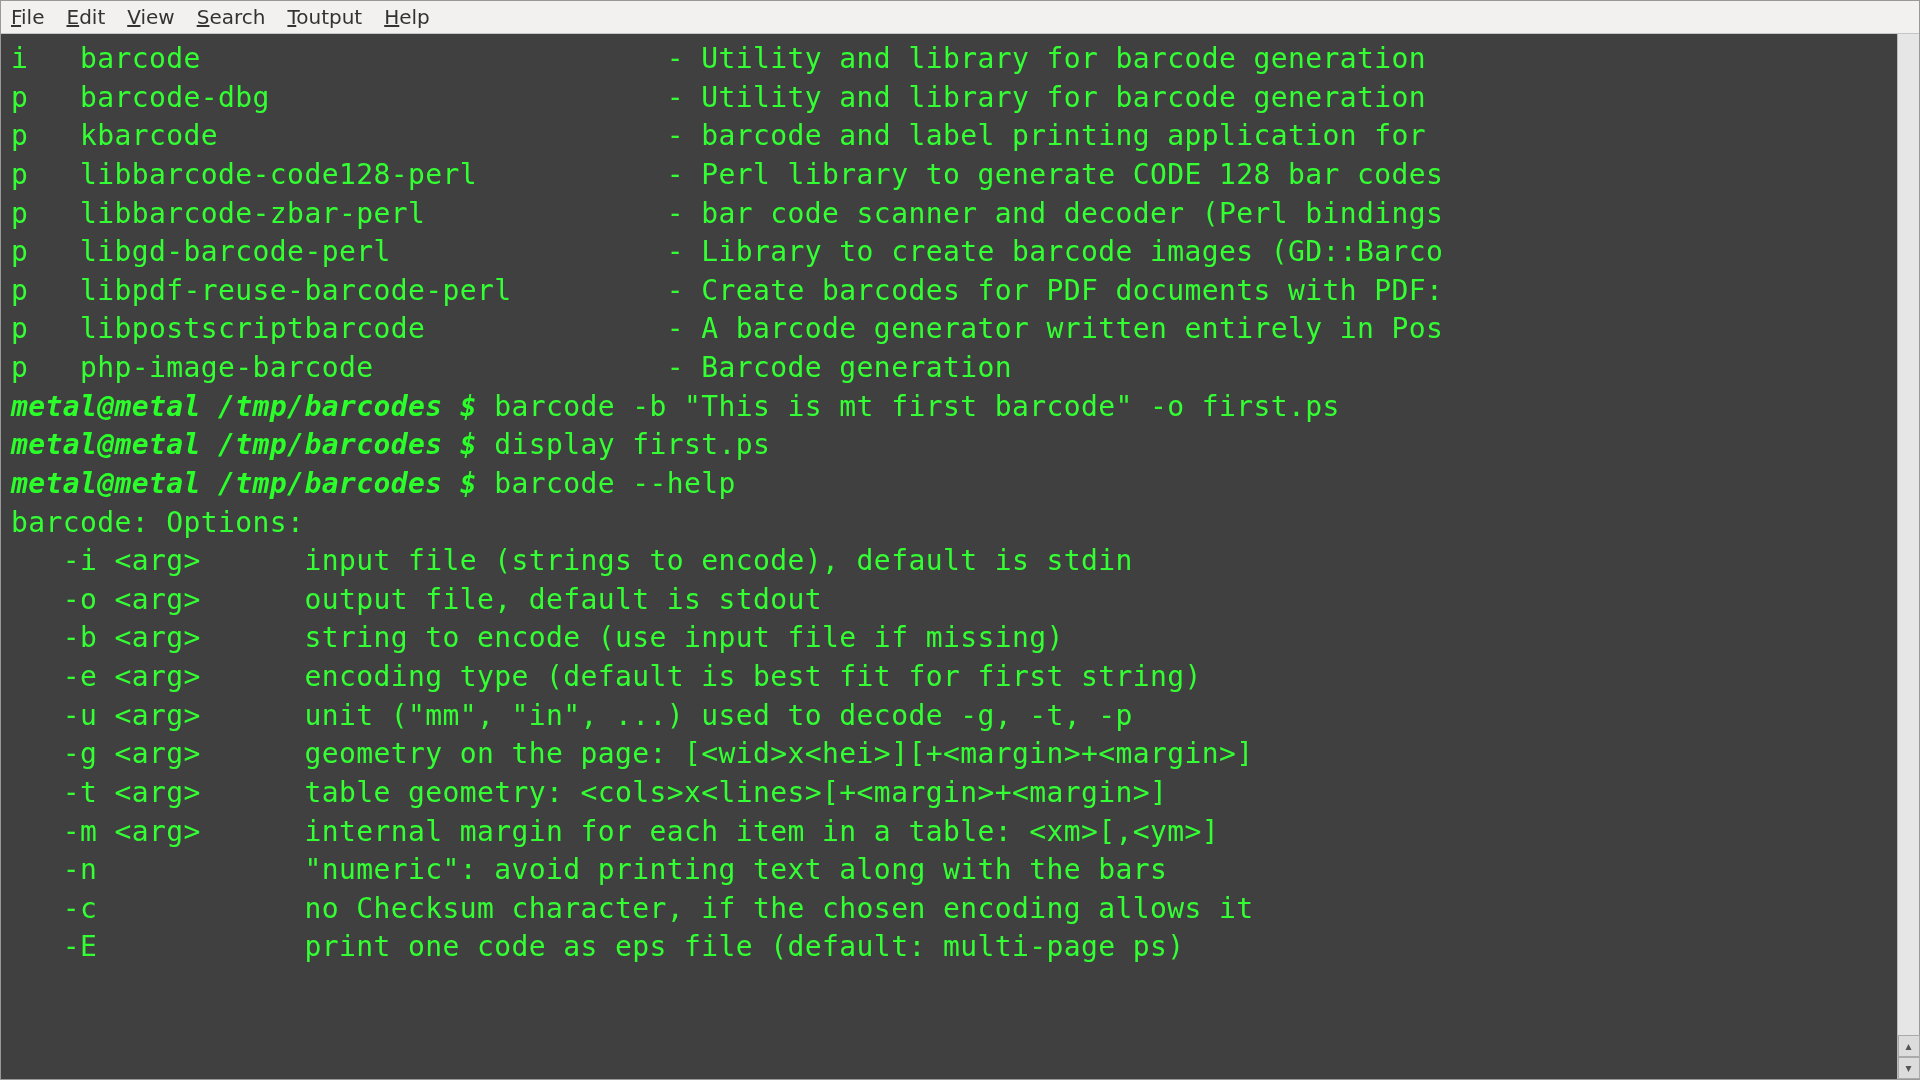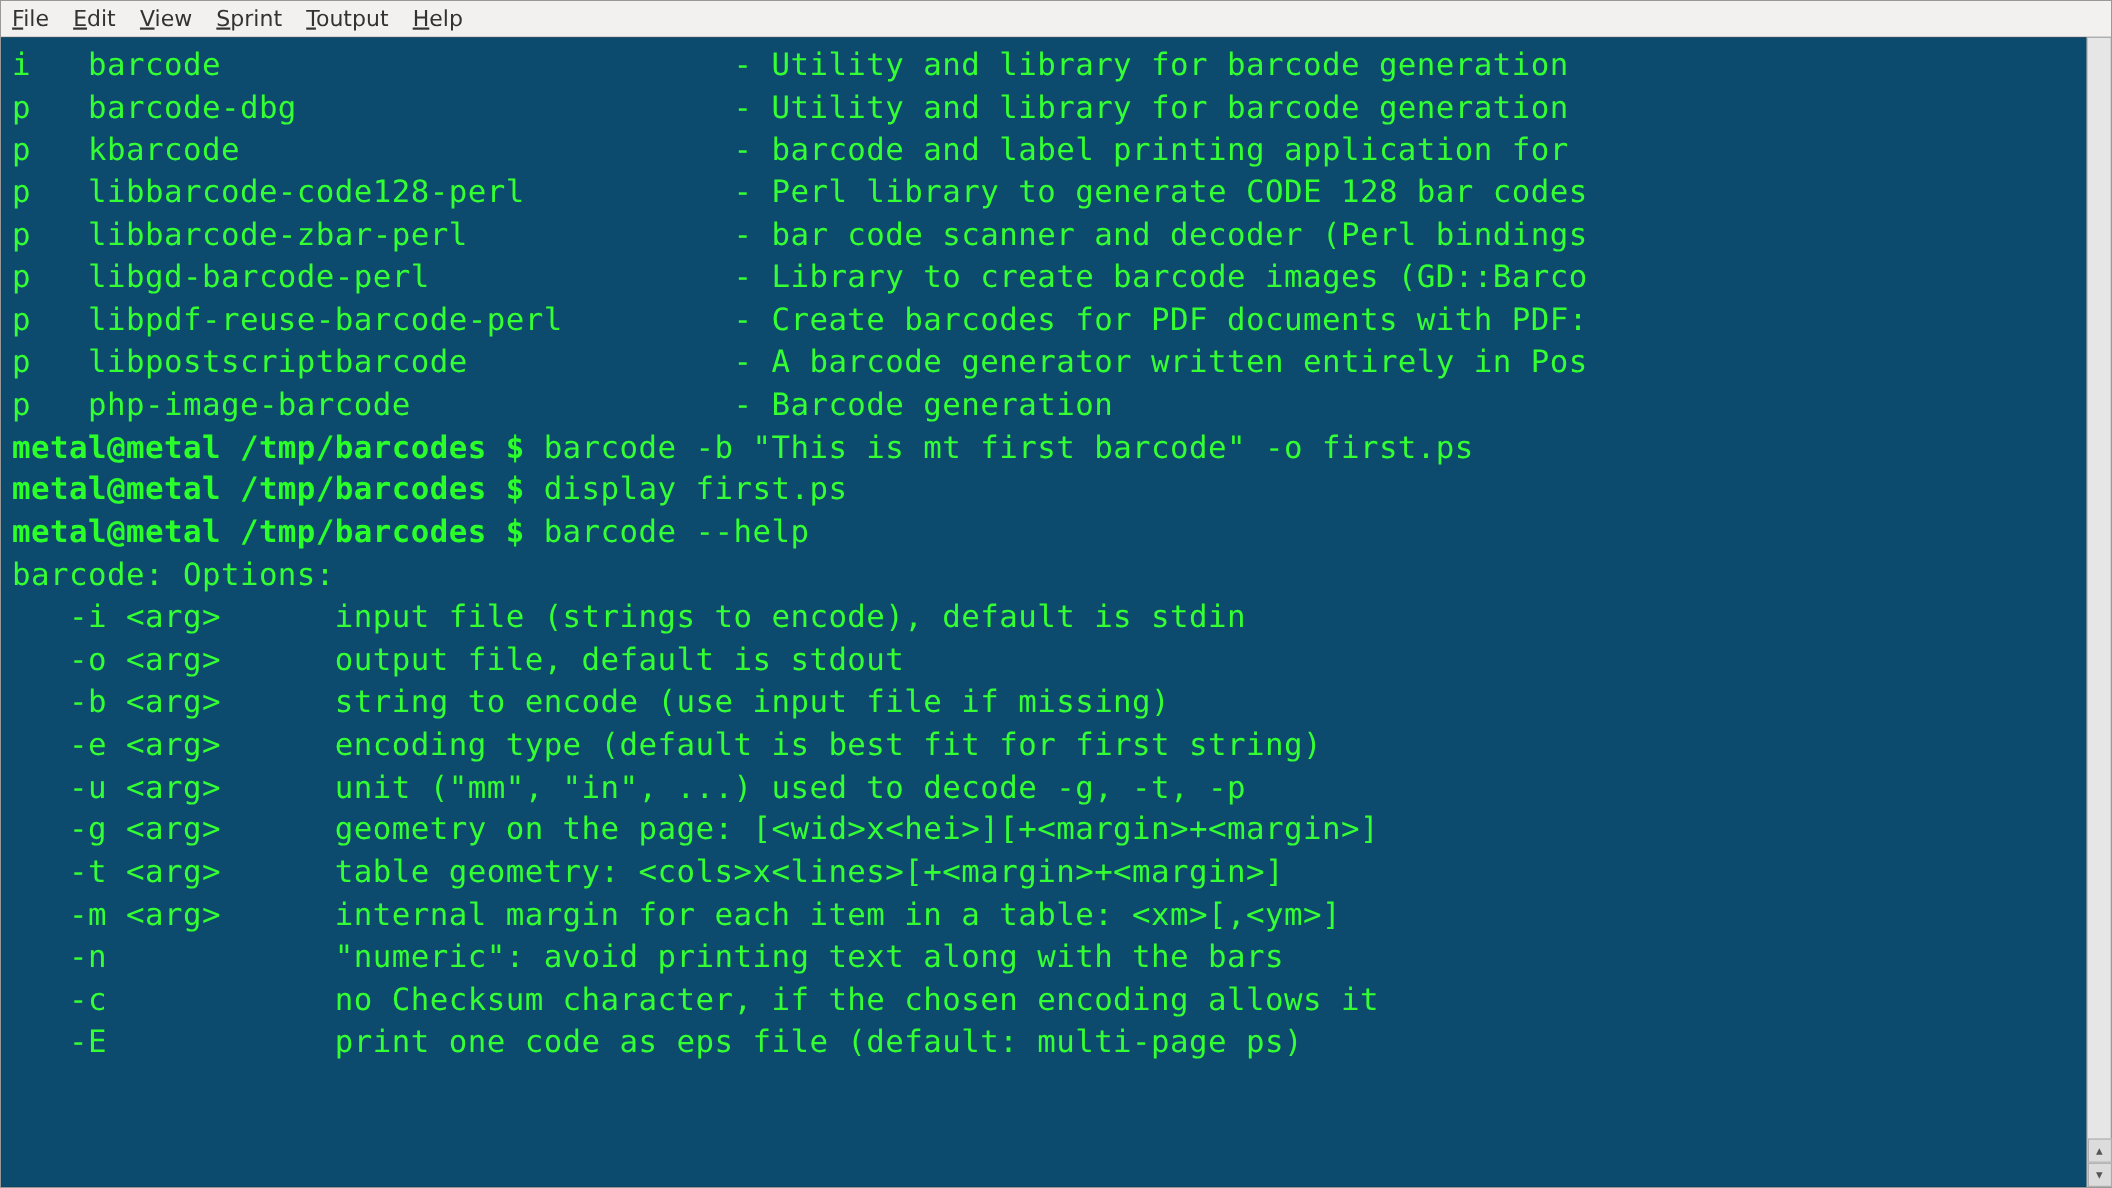--- a/index.html
+++ b/index.html
@@ -3,34 +3,34 @@
 <meta charset="utf-8">
 <style>
   * { margin: 0; padding: 0; box-sizing: border-box; }
   html, body { width: 1920px; height: 1080px; overflow: hidden; font-family: "DejaVu Sans Mono", "Liberation Mono", monospace; }
   body { background: #fff; }
   .window { display: flex; flex-direction: column; width: 100%; height: 100%; border: 1px solid #999; }
   .menubar { background: #f2f1f0; border-bottom: 1px solid #c6c6c6; padding: 4px 10px; display: flex; gap: 22px; font-family: "DejaVu Sans", "Liberation Sans", sans-serif; font-size: 20px; color: #333; }
   .menu-item { cursor: pointer; }
   .menu-item .ul { text-decoration: underline; }
   .terminal-wrap { flex: 1; display: flex; background: #000; position: relative; }
-  .terminal { flex: 1; background: #0c4a6e; color: #33ff33; font-size: 28px; line-height: 1.38; padding: 6px 10px 6px 10px; white-space: pre; overflow: hidden; font-weight: 500; letter-spacing: 0.4px; }
-  .bold { font-weight: 900; color: #2aff2a; }
+  .terminal { flex: 1; background: #404040; color: #33ff33; font-size: 28px; line-height: 1.38; padding: 6px 10px 6px 10px; white-space: pre; overflow: hidden; font-weight: 500; letter-spacing: 0.4px; }
+  .bold { font-weight: 900; color: #2aff2a; font-style: italic; }
   .scrollbar { width: 22px; background: #e6e6e6; border-left: 1px solid #bbb; display: flex; flex-direction: column; align-items: center; justify-content: flex-end; }
   .sb-btn { width: 22px; height: 22px; background: #dcdcdc; border: 1px solid #aaa; font-size: 12px; line-height: 20px; text-align: center; color: #555; cursor: pointer; font-family: sans-serif; }
 </style>
 </head>
 <body>
 
 <div class="window">
   <div class="menubar">
     <span class="menu-item"><span class="ul">F</span><span>ile</span></span>
     <span class="menu-item"><span class="ul">E</span><span>dit</span></span>
     <span class="menu-item"><span class="ul">V</span><span>iew</span></span>
-    <span class="menu-item"><span class="ul">S</span><span>print</span></span>
+    <span class="menu-item"><span class="ul">S</span><span>earch</span></span>
     <span class="menu-item"><span class="ul">T</span><span>output</span></span>
     <span class="menu-item"><span class="ul">H</span><span>elp</span></span>
   </div>
   <div class="terminal-wrap">
     <div class="terminal" id="term">i   barcode                           - Utility and library for barcode generation
 p   barcode-dbg                       - Utility and library for barcode generation
 p   kbarcode                          - barcode and label printing application for
 p   libbarcode-code128-perl           - Perl library to generate CODE 128 bar codes
 p   libbarcode-zbar-perl              - bar code scanner and decoder (Perl bindings
 p   libgd-barcode-perl                - Library to create barcode images (GD::Barco

